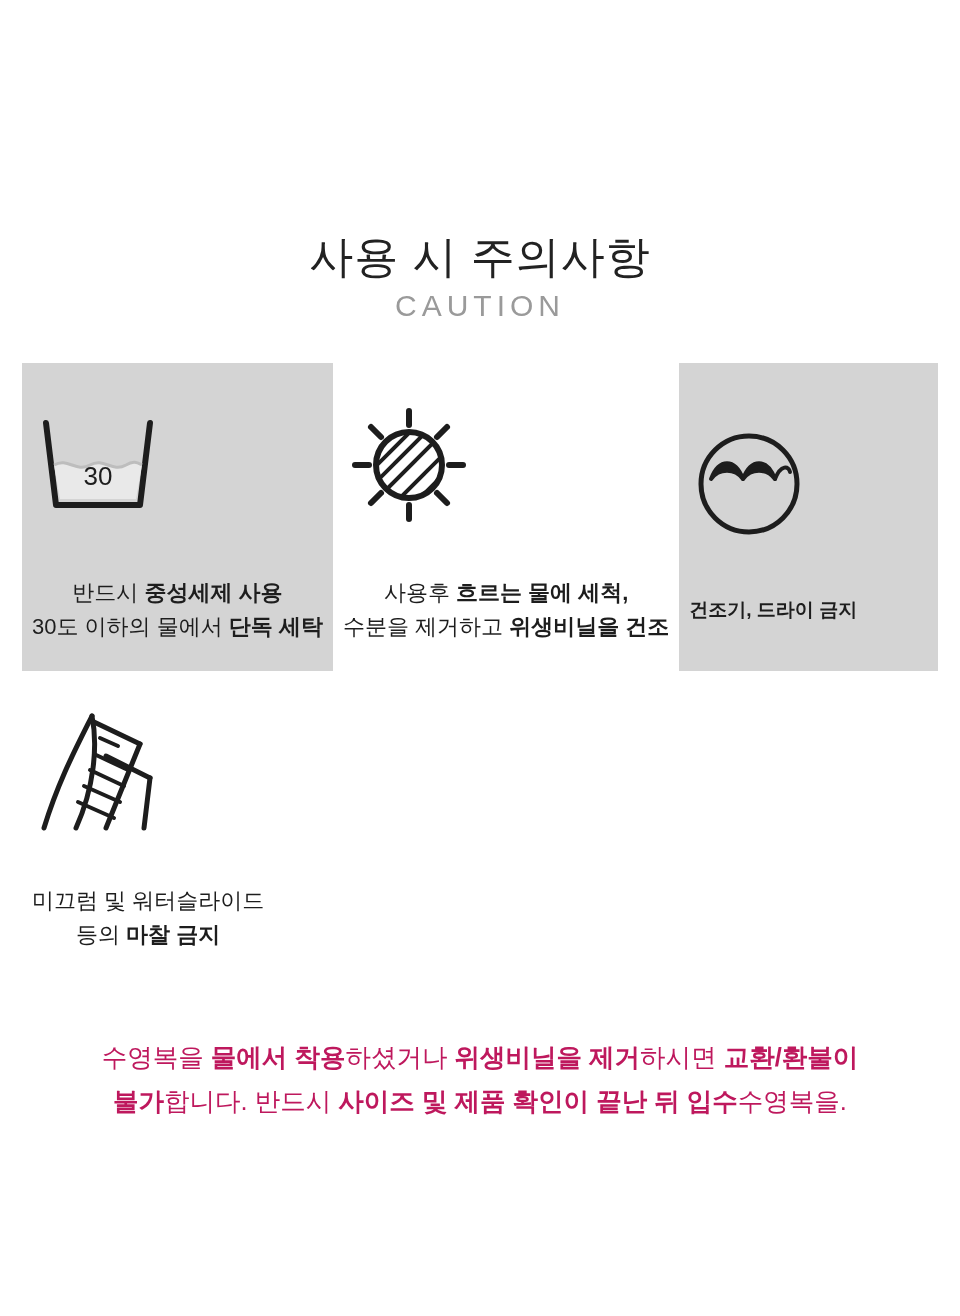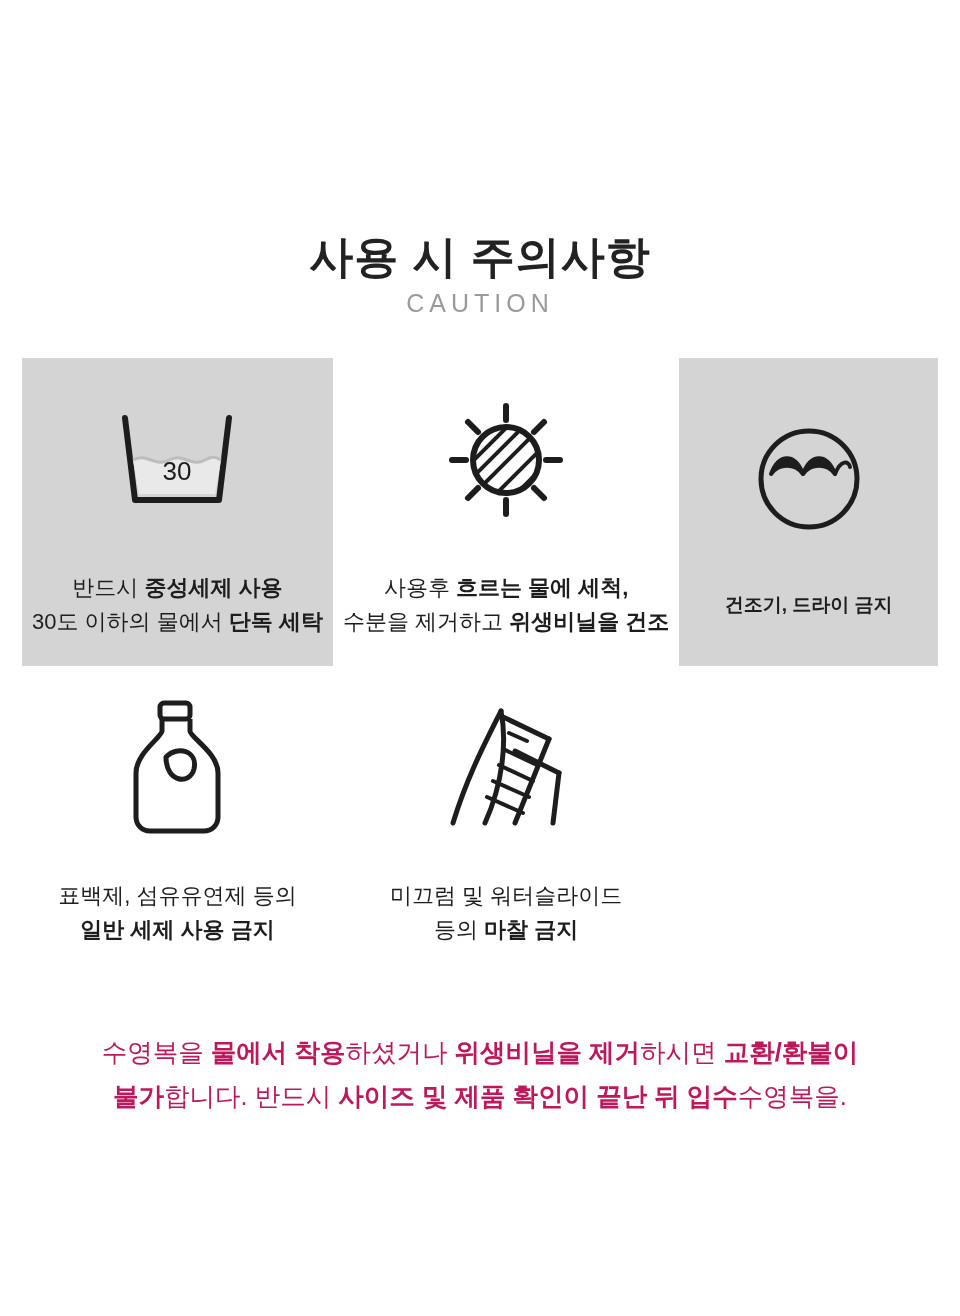--- a/index.html
+++ b/index.html
@@ -21,45 +21,45 @@
     box-sizing: border-box;
   }
 
   
   .header {
     padding-top: 232px;
     text-align: center;
   }
   .header .title-ko {
     font-size: 44px;
-    font-weight: bold;
+    font-weight: normal;
     letter-spacing: 1px;
     color: #222222;
     line-height: 1.15;
   }
   .header .title-en {
     margin-top: 6px;
-    font-size: 25px;
+    font-size: 30px;
     letter-spacing: 5px;
     color: #9a9a9a;
     font-weight: 400;
   }
 
   
   .grid {
     margin: 40px 22px 0 22px;
     width: 916px;
     display: grid;
     grid-template-columns: repeat(3, 1fr);
     grid-template-rows: 308px 308px;
   }
   .cell {
     display: flex;
     flex-direction: column;
-    align-items: center;
+    align-items: flex-start;
     justify-content: center;
     background: #ffffff;
     box-sizing: border-box;
     padding: 0 10px;
     gap: 20px;
   }
   .cell.shaded {
     background: #d4d4d4;
   }
   .icon-wrap {
@@ -171,33 +171,20 @@
           <path d="M22 55 C30 34, 46 34, 54 55 C46 44, 30 44, 22 55 Z" fill="#1d1d1d" stroke="#1d1d1d" stroke-width="4" stroke-linejoin="round"></path>
           <path d="M54 55 C62 34, 78 34, 86 55 C78 44, 62 44, 54 55 Z" fill="#1d1d1d" stroke="#1d1d1d" stroke-width="4" stroke-linejoin="round"></path>
           <path d="M86 55 C92 40, 100 42, 101 48" fill="none" stroke="#1d1d1d" stroke-width="4" stroke-linecap="round"></path>
         </svg>
       </div>
       <div class="caption single">
           <span class="line"><span class="b">건조기, 드라이 금지</span></span>
         </div>
     </div>
 
-    <div class="cell">
-      <div class="icon-wrap">
-        <svg width="110" height="142" viewBox="0 0 110 142">
-          <rect x="38" y="6" width="30" height="16" rx="4" fill="none" stroke="#1d1d1d" stroke-width="5"></rect>
-          <path d="M40 22 L40 34 C40 40, 14 56, 14 76 L14 120 C14 128, 20 134, 28 134 L82 134 C90 134, 96 128, 96 120 L96 76 C96 56, 68 40, 68 34 L68 22" fill="none" stroke="#1d1d1d" stroke-width="5" stroke-linejoin="round"></path>
-          <path d="M44 60 C56 48, 76 54, 72 72 C68 88, 44 86, 44 60 Z" fill="none" stroke="#1d1d1d" stroke-width="5" stroke-linejoin="round"></path>
-        </svg>
-      </div>
-      <div class="caption">
-          <span class="line"><span>표백제, 섬유유연제 등의</span></span>
-          <span class="line"><span class="b">일반 세제 사용 금지</span></span>
-        </div>
-    </div>
 
 
     <div class="cell">
       <div class="icon-wrap">
         <svg width="130" height="130" viewBox="0 0 130 130">
           <path d="M60 8 C44 40, 26 74, 12 120" fill="none" stroke="#1d1d1d" stroke-width="5" stroke-linecap="round"></path>
           <path d="M60 8 C66 38, 62 80, 44 120" fill="none" stroke="#1d1d1d" stroke-width="5" stroke-linecap="round"></path>
           <path d="M62 14 L108 36" fill="none" stroke="#1d1d1d" stroke-width="5" stroke-linecap="round"></path>
           <path d="M74 48 L118 70" fill="none" stroke="#1d1d1d" stroke-width="5" stroke-linecap="round"></path>
           <path d="M108 36 L74 120" fill="none" stroke="#1d1d1d" stroke-width="5" stroke-linecap="round"></path>

